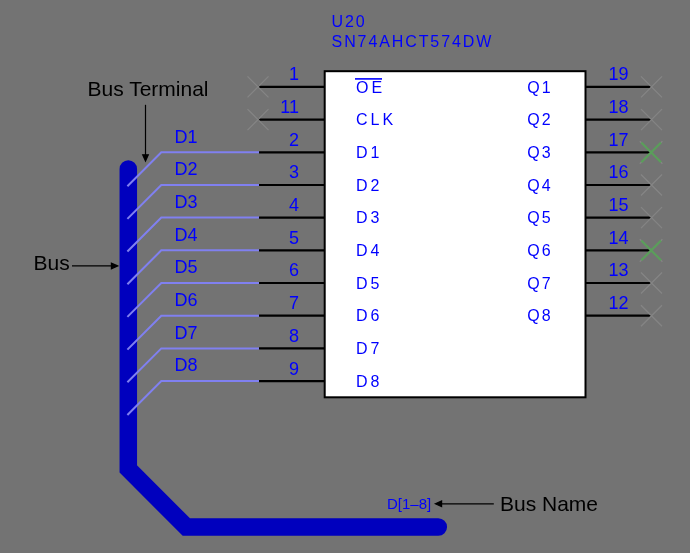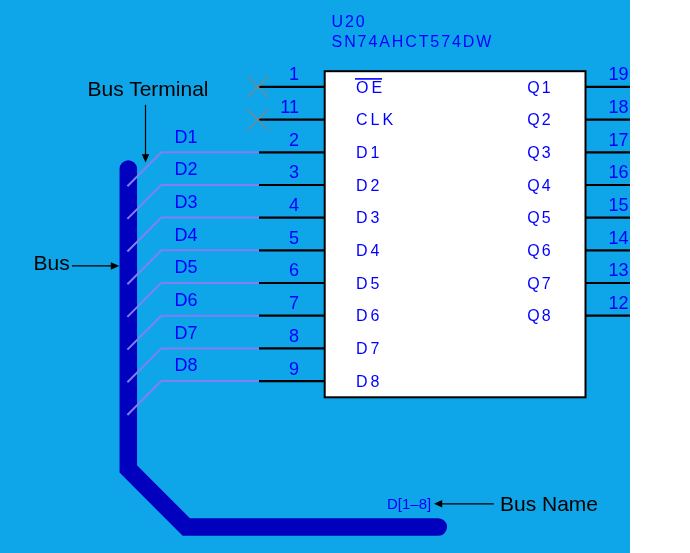--- a/index.html
+++ b/index.html
@@ -1,16 +1,16 @@
 <!DOCTYPE html>
 <html><head>
 <meta charset="utf-8">
 <style>
   html,body{margin:0;padding:0;background:#ffffff;}
-  #canvas{position:relative;width:630px;height:553px;background:#0ea5e9;overflow:hidden;
+  #canvas{position:relative;width:690px;height:553px;background:#737373;overflow:hidden;
     font-family:"Liberation Sans", sans-serif;}
   svg{position:absolute;left:0;top:0;}
   text{font-family:"Liberation Sans", sans-serif;}
 </style>
 </head>
 <body>
 <div id="canvas">
 <svg width="690" height="553" viewBox="0 0 690 553">
 
   <polyline points="128.3,169 128.3,469 186.3,527 438.3,527" fill="none" stroke="#0000be" stroke-width="17.5" stroke-linecap="round" stroke-linejoin="miter"></polyline>

